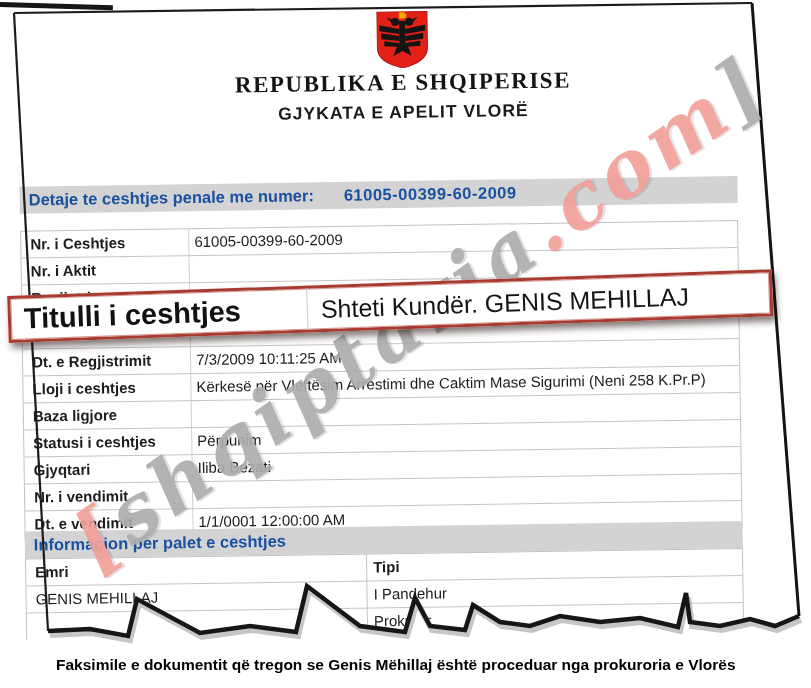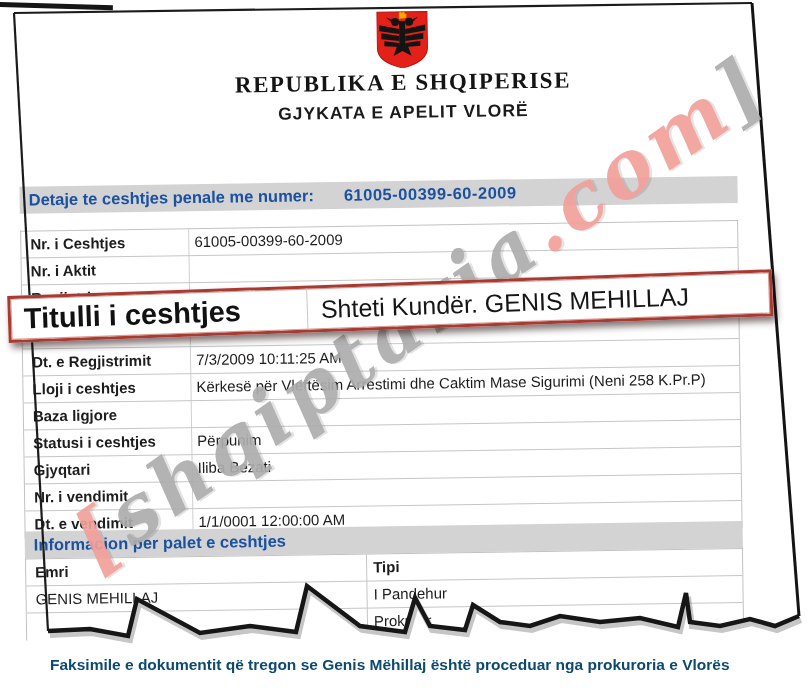--- a/index.html
+++ b/index.html
@@ -54,21 +54,21 @@
     background:#ffffff;border:3px solid #a73b32;box-sizing:border-box;
     transform:rotate(-2deg);transform-origin:0 50%;
     box-shadow:3px 5px 7px rgba(30,8,8,0.55), inset 0 0 0 1px #d99a93;}
   .callout .c-lbl{position:absolute;left:13px;top:4px;font-weight:bold;font-size:29px;color:#111;white-space:nowrap;}
   .callout .c-div{position:absolute;left:296px;top:0;bottom:0;width:1px;background:#c9c9c9;}
   .callout .c-val{position:absolute;left:310px;top:7px;font-size:25px;color:#151515;white-space:nowrap;}
 
   .corner-mark{position:absolute;left:0;top:2px;width:113px;height:5px;background:#161616;
     transform:rotate(1.6deg);transform-origin:0 0;z-index:2;}
 
-  .caption{position:absolute;left:50px;top:656px;z-index:5;font-weight:bold;font-size:15.5px;color:#0c4a6e;}
+  .caption{position:absolute;left:56px;top:656px;z-index:5;font-weight:bold;font-size:15.5px;color:#000000;}
 </style>
 </head>
 <body>
 
 <div class="scene">
 
   <div class="doc">
 
     <svg class="crest" viewBox="0 0 54 58">
       <path d="M2,2 h50 v36 c0,12 -12,17 -25,20 c-13,-3 -25,-8 -25,-20 Z" fill="#e32119" stroke="#b3150f" stroke-width="1"></path>

